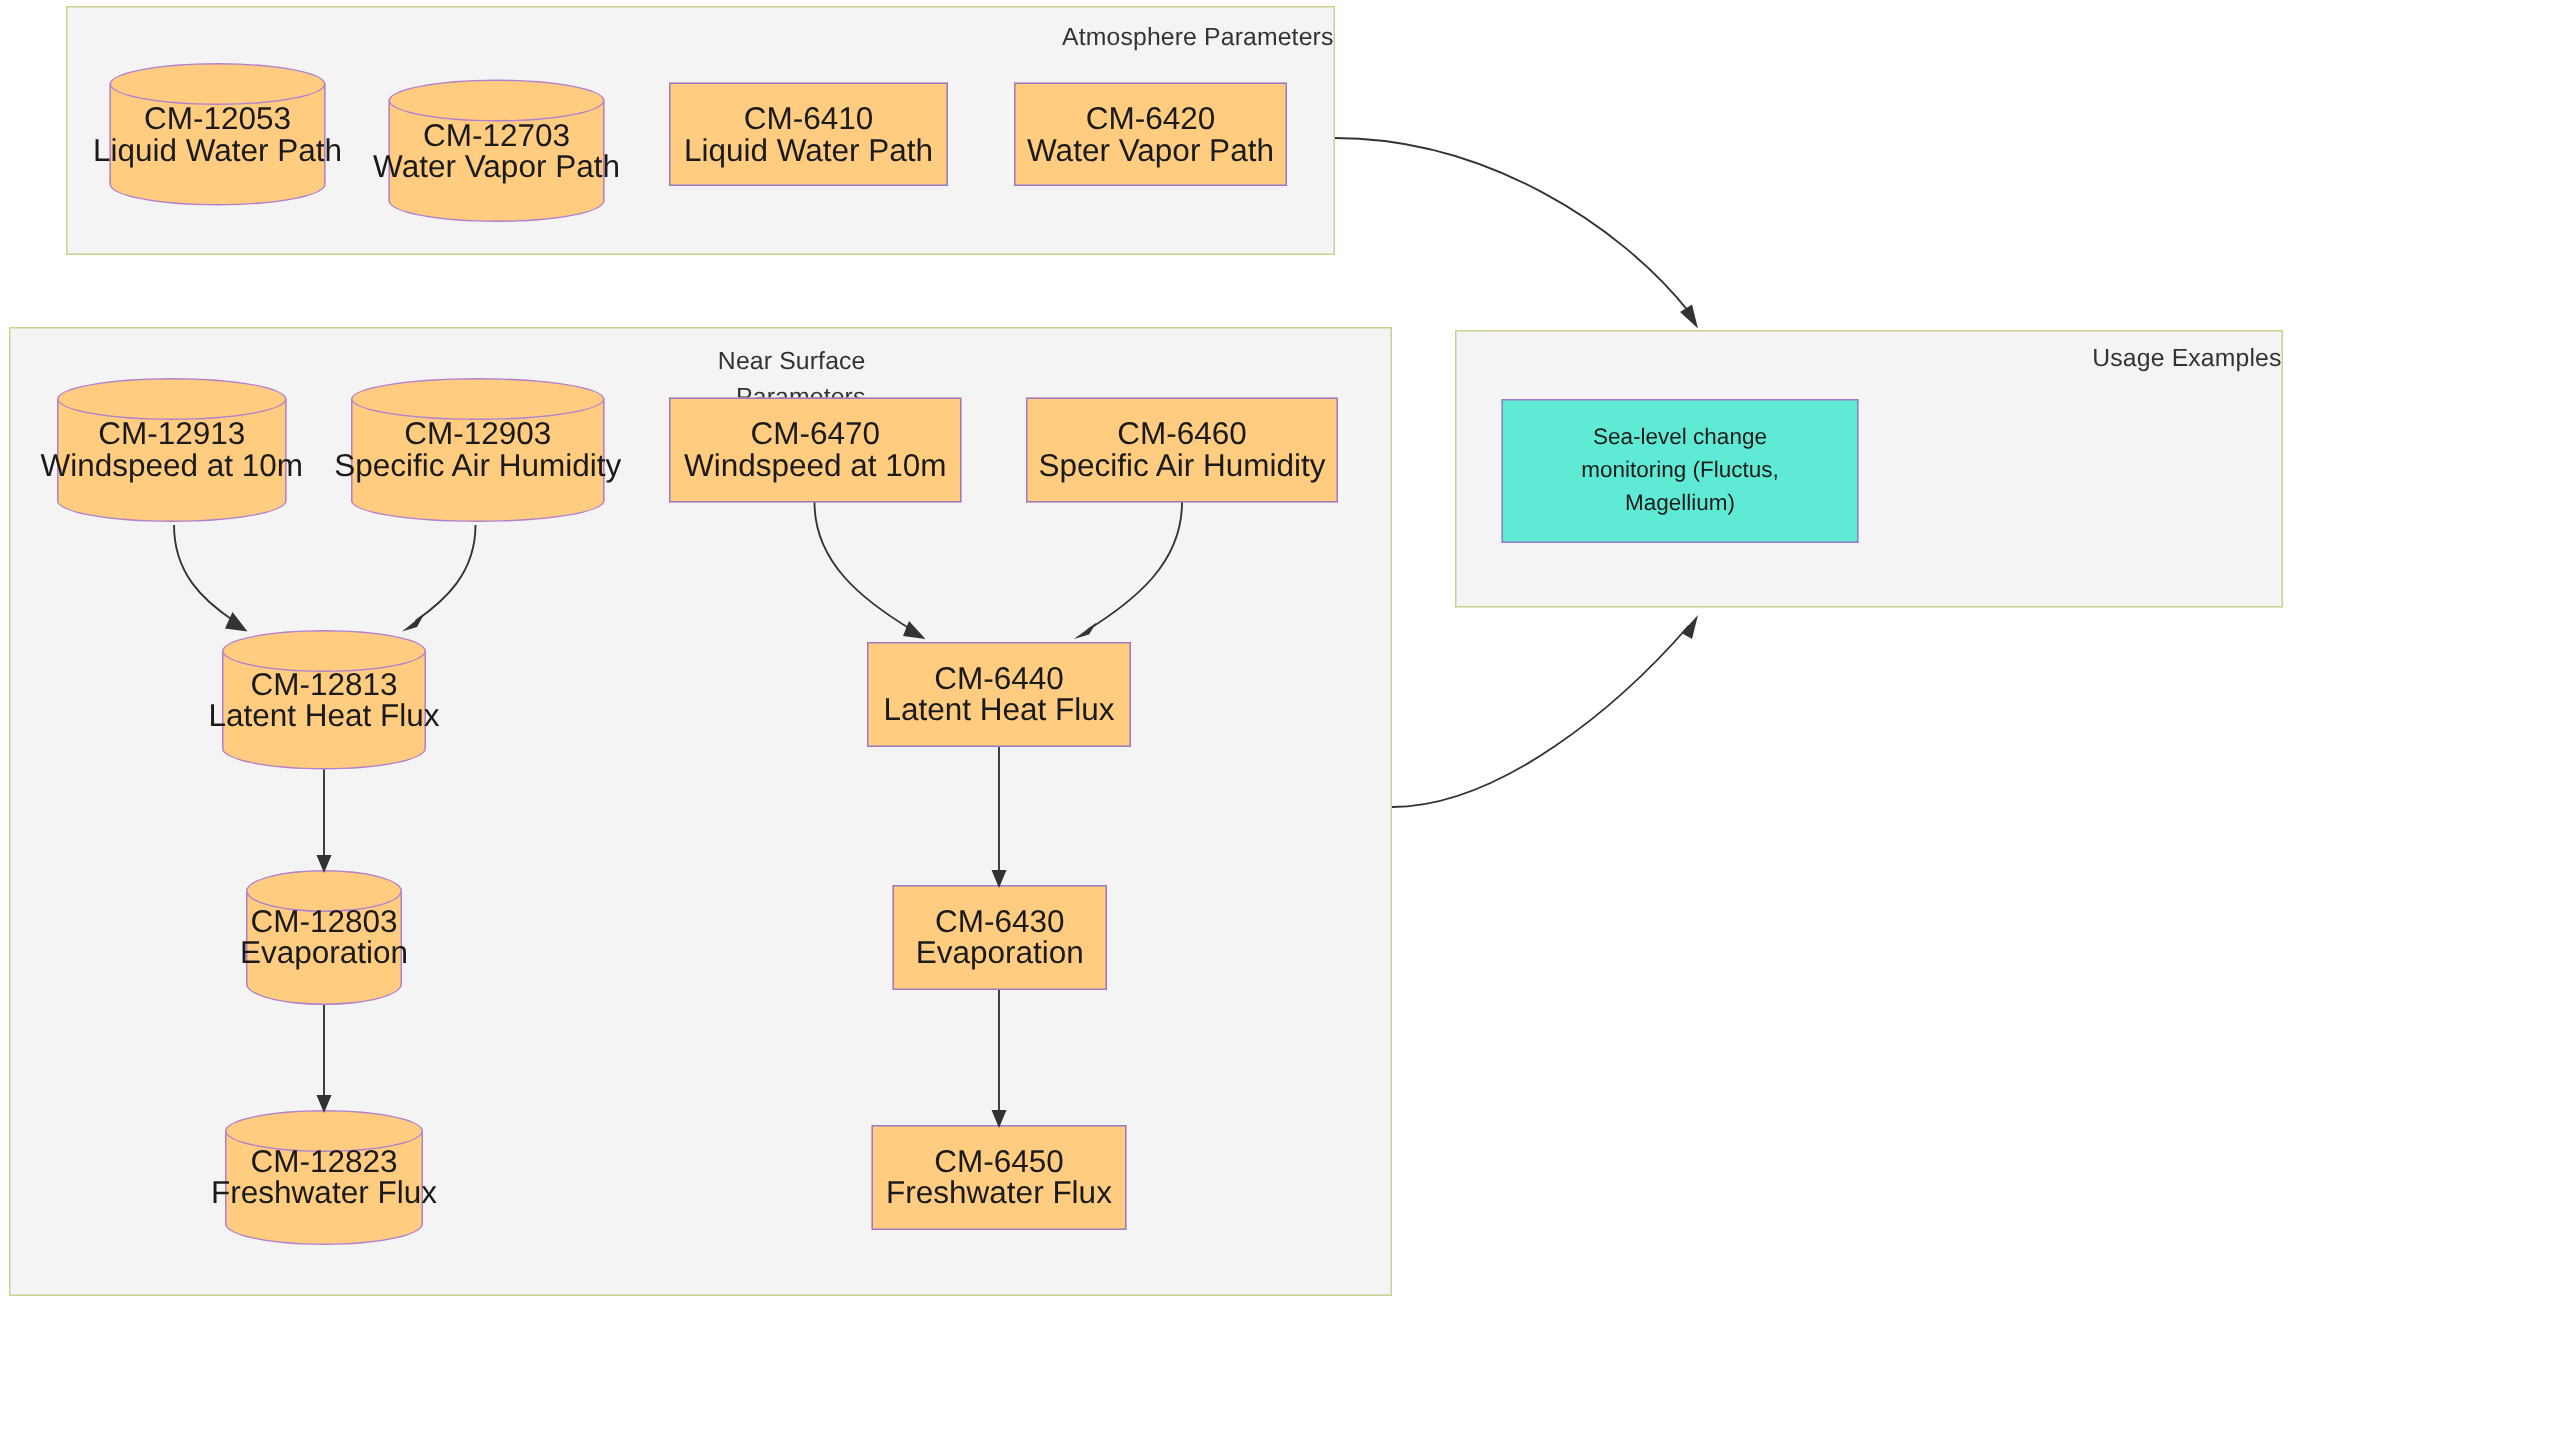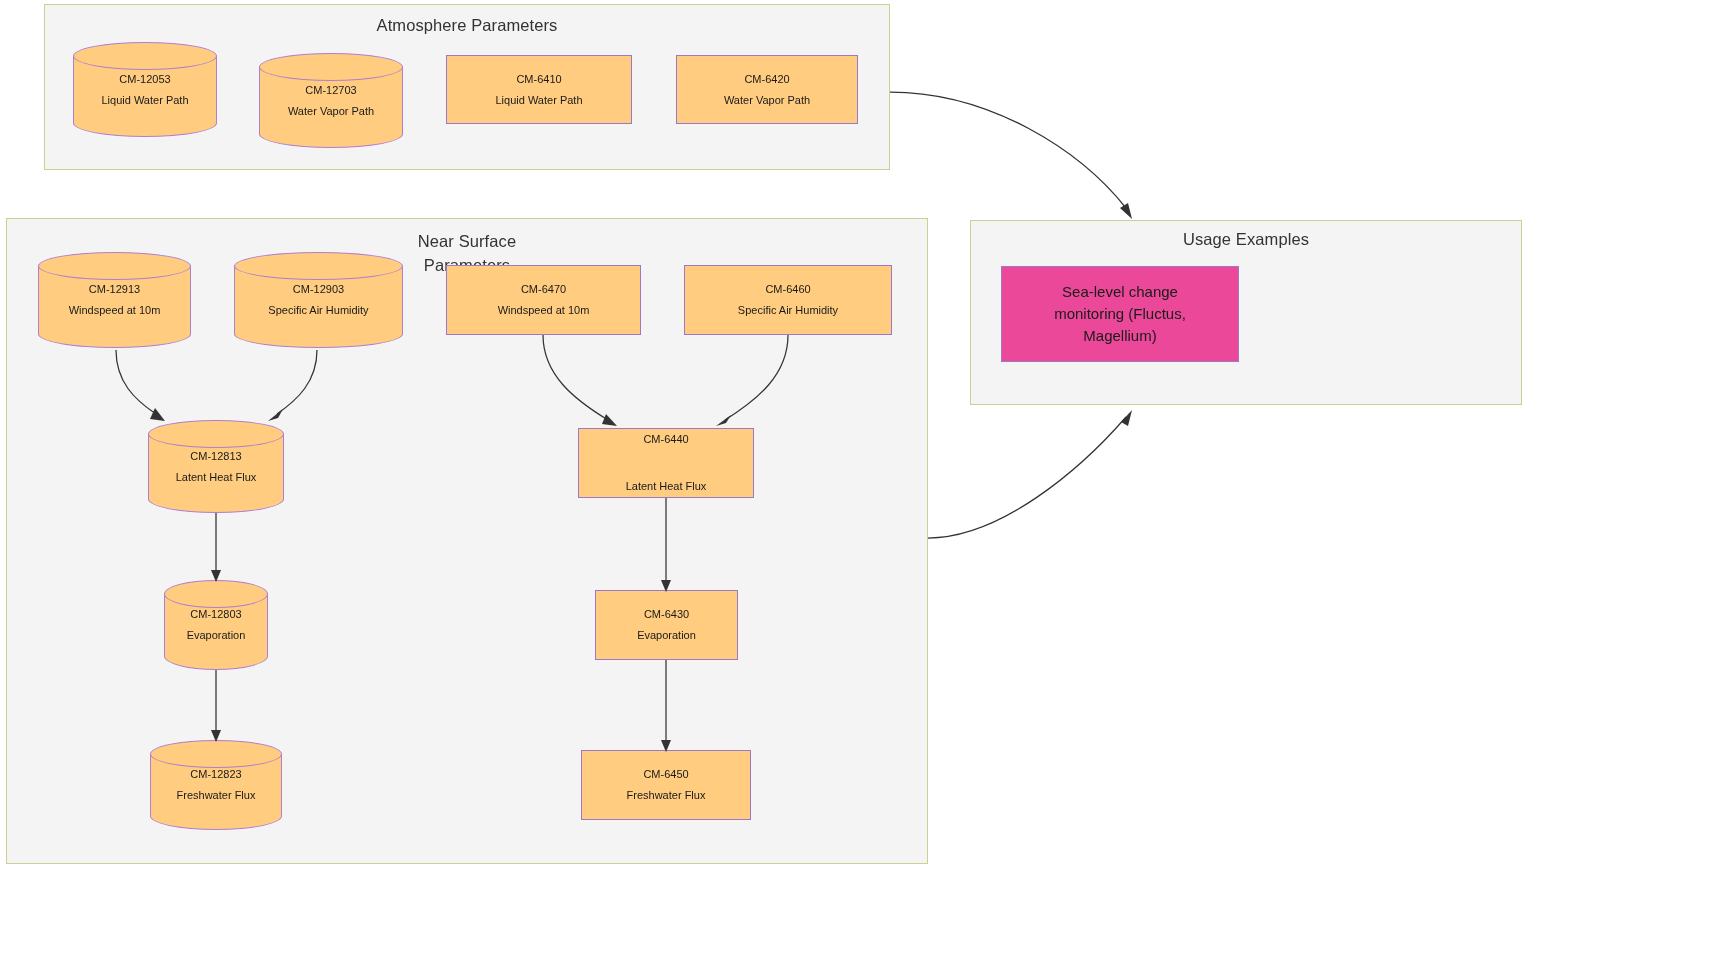--- a/index.html
+++ b/index.html
@@ -25,21 +25,21 @@
   .subgraph {
     position: absolute;
     background: #f4f4f4;
     border: 1.4px solid #cfcf8f;
     box-sizing: border-box;
   }
   .subgraph-title {
     position: absolute;
     left: 0;
     right: 0;
-    text-align: center;
+    text-align: right;
     color: #333333;
     font-size: 16.5px;
     line-height: 24px;
     letter-spacing: .1px;
   }
   #sg-atmosphere {
     left: 44px;  top: 4px;   width: 846px;  height: 166px;
   }
   #sg-atmosphere .subgraph-title { top: 8px; }
   #sg-nearsurface {
@@ -60,21 +60,21 @@
   
   .node {
     position: absolute;
     box-sizing: border-box;
     display: flex;
     flex-direction: column;
     align-items: center;
     justify-content: center;
     text-align: center;
     color: #1a1a1a;
-    font-size: 11px;
+    font-size: 21px;
     line-height: 21px;
   }
   .node .ln { display: block; white-space: nowrap; position: relative; z-index: 3; }
 
   
   .rect {
     background: #ffcc80;
     border: 1.3px solid #9c78c8;
   }
 
@@ -108,40 +108,40 @@
     background: #ffcc80;
     border: 1.3px solid #b07fd0;
     border-radius: 50%;
     box-sizing: border-box;
     z-index: 0;
   }
   .cyl .labels { position: relative; z-index: 3; }
 
   
   .gray {
-    background: #ec4899;
+    background: #5eead4;
     border: 1.3px solid #9c78c8;
     font-size: 15px;
     line-height: 22px;
   }
   .gray .ln { white-space: normal; }
 
   
   #n-cm12053 { left: 73px;  top: 42px;  width: 144px; height: 95px; }
   #n-cm12703 { left: 259px; top: 53px;  width: 144px; height: 95px; }
   #n-cm6410  { left: 446px; top: 55px;  width: 186px; height: 69px; }
   #n-cm6420  { left: 676px; top: 55px;  width: 182px; height: 69px; }
 
   #n-cm12913 { left: 38px;  top: 252px; width: 153px; height: 96px; }
   #n-cm12903 { left: 234px; top: 252px; width: 169px; height: 96px; }
   #n-cm6470  { left: 446px; top: 265px; width: 195px; height: 70px; }
   #n-cm6460  { left: 684px; top: 265px; width: 208px; height: 70px; }
 
   #n-cm12813 { left: 148px; top: 420px; width: 136px; height: 93px; }
-  #n-cm6440  { left: 578px; top: 428px; width: 176px; height: 70px; justify-content: space-between; }
+  #n-cm6440  { left: 578px; top: 428px; width: 176px; height: 70px; }
 
   #n-cm12803 { left: 164px; top: 580px; width: 104px; height: 90px; }
   #n-cm6430  { left: 595px; top: 590px; width: 143px; height: 70px; }
 
   #n-cm12823 { left: 150px; top: 740px; width: 132px; height: 90px; }
   #n-cm6450  { left: 581px; top: 750px; width: 170px; height: 70px; }
 
   #n-usage1 { left: 1001px; top: 266px; width: 238px; height: 96px; }
   #n-usage2 { left: 1284px; top: 260px; width: 238px; height: 113px; }
 

